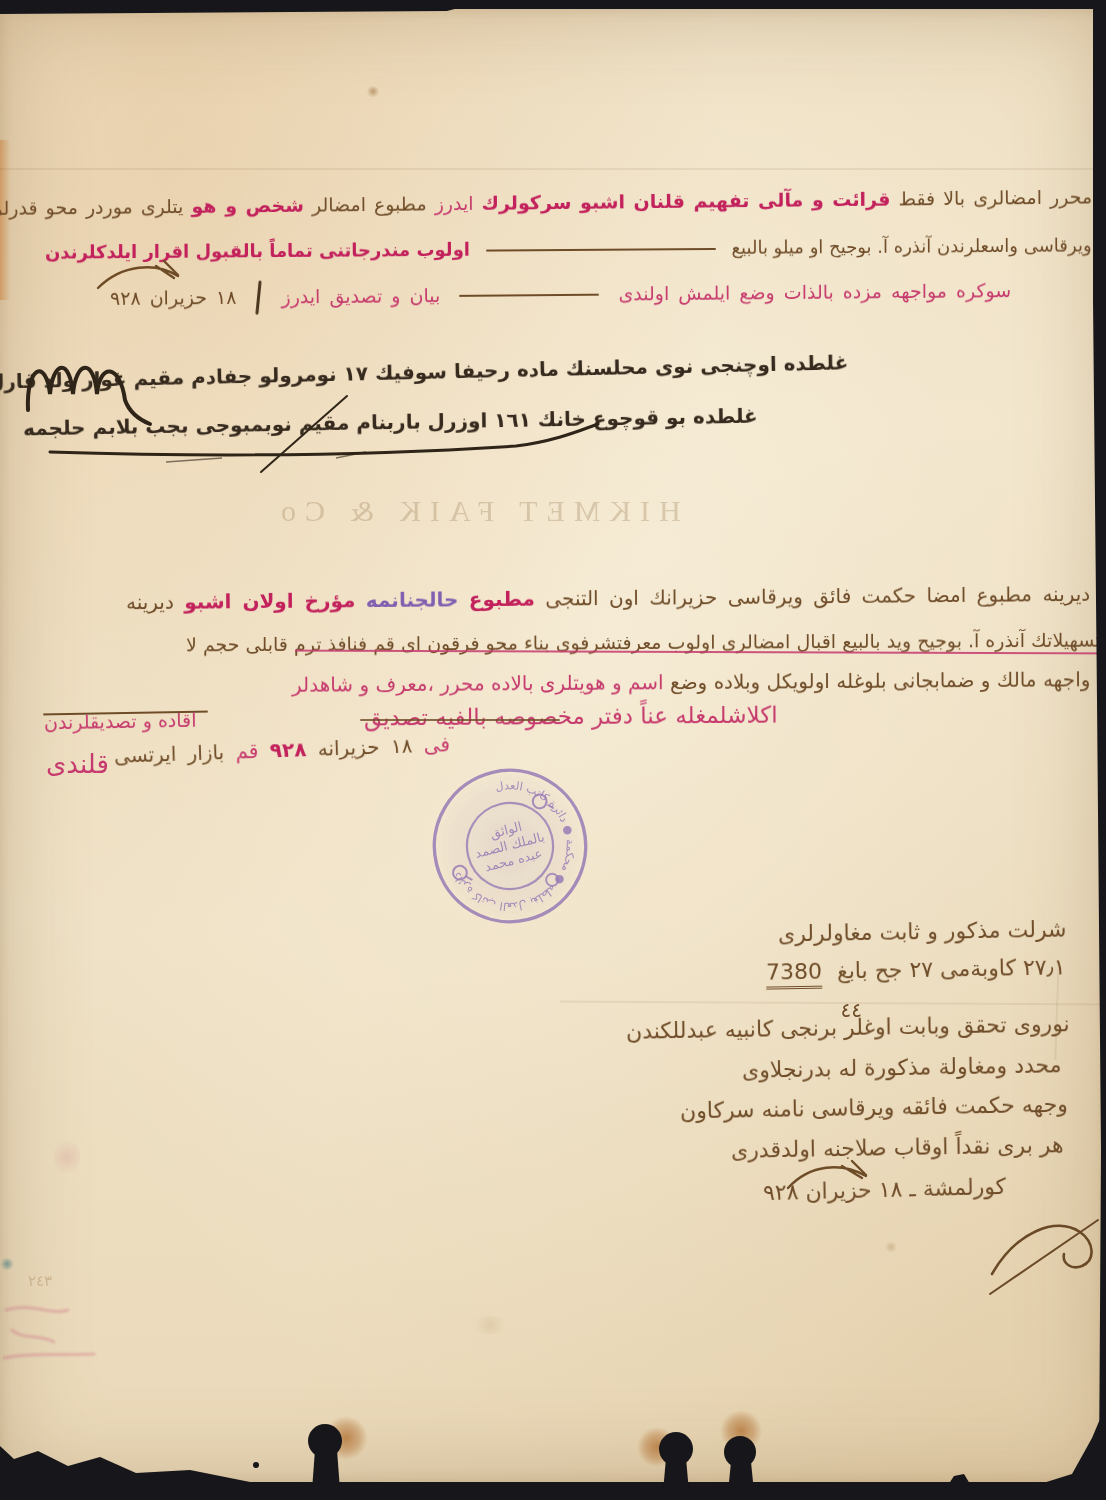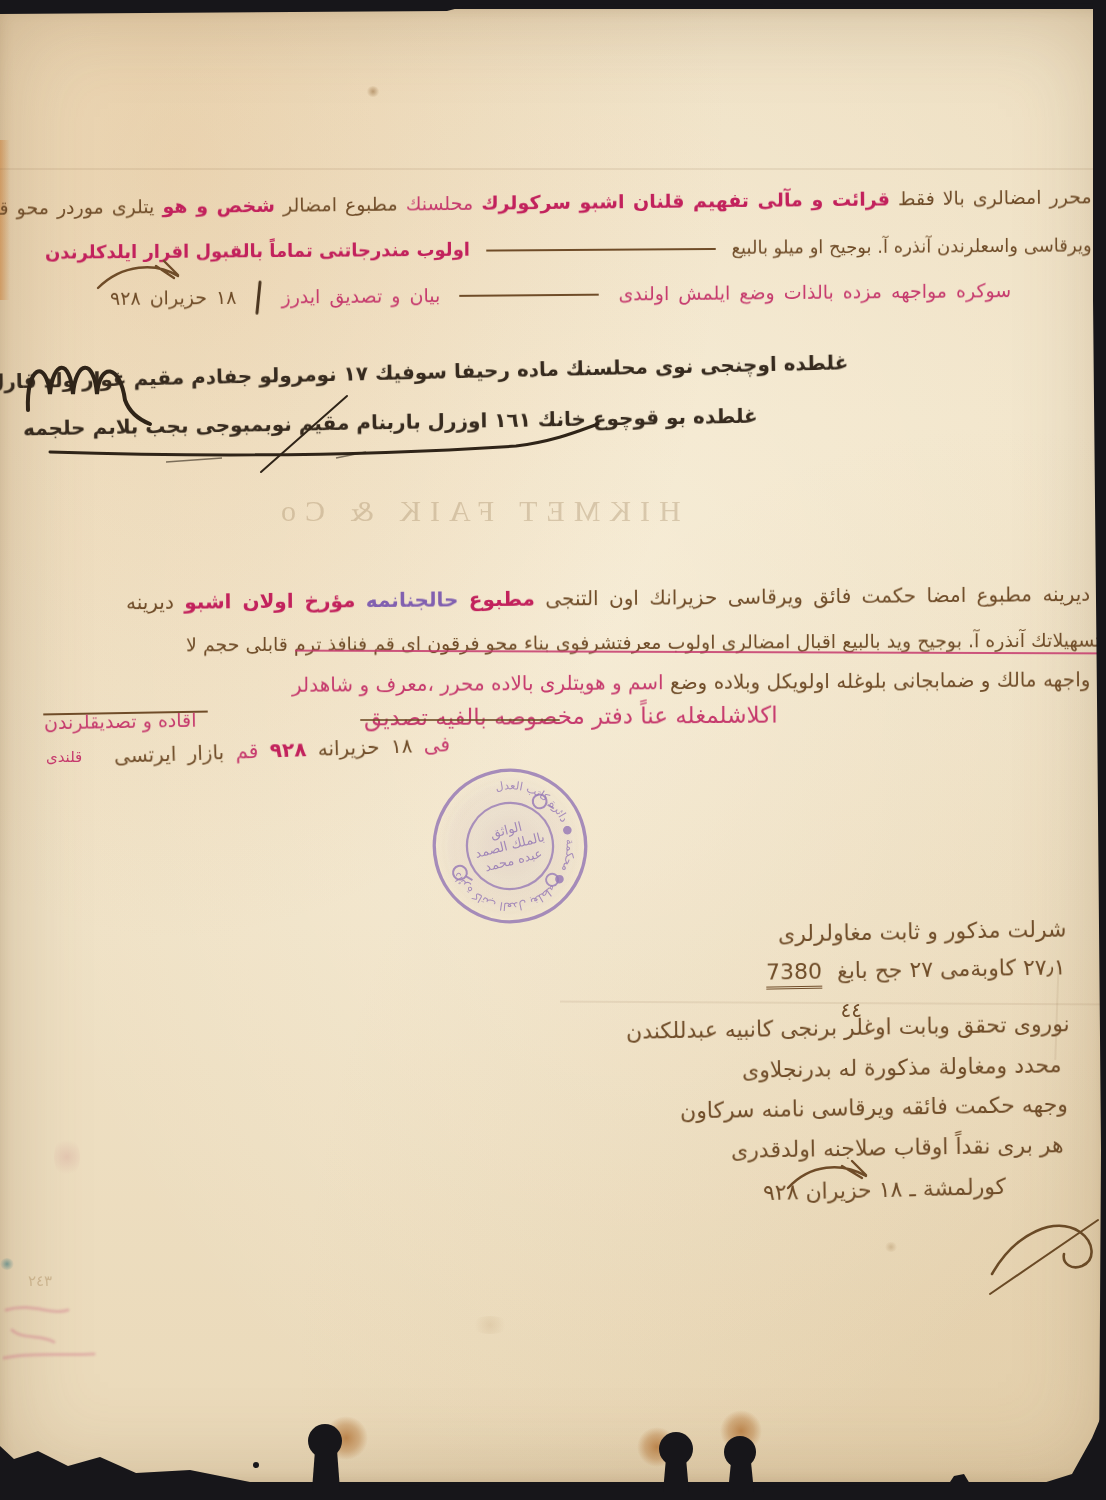--- a/index.html
+++ b/index.html
@@ -53,21 +53,21 @@
   <div class="stain" style="left:0;top:1258px;width:14px;height:12px;background:radial-gradient(circle,rgba(40,112,122,.55),transparent 75%);"></div>
   <div class="crease" style="left:0;top:168px;width:1106px;height:2px;"></div>
   <div class="crease" style="left:560px;top:1002px;width:546px;height:2px;transform:rotate(.3deg);"></div>
   <div class="crease" style="left:1056px;top:960px;width:2px;height:100px;transform:rotate(2deg);"></div>
 
   <div class="ghosttxt" style="left:272px;top:494px;">HIKMET FAIK &amp; Co</div>
 
   <div class="hand" style="right:14px;top:192px;font-size:19px;transform:rotate(-.6deg);word-spacing:2px;">
     <span class="ink-brown">محرر امضالرى بالا فقط</span>
     <span class="ink-pink-b">قرائت و مآلى تفهيم قلنان اشبو سركولرك</span>
-    <span class="ink-pink">محلسنك</span>
+    <span class="ink-pink">ايدرز</span>
     <span class="ink-brown">مطبوع امضالر</span>
     <span class="ink-pink-b">شخص و هو</span>
     <span class="ink-brown">يتلرى موردر محو قدرلرى مقمان حالجنانمه</span>
   </div>
 
   <div class="hand" style="right:14px;top:238px;font-size:18px;transform:rotate(-.4deg);">
     <span class="ink-brown">ويرقاسى واسعلرندن آنذره آ. بوجيح او ميلو بالبيع</span>
     <span class="dash" style="width:230px;"></span>
     <span class="ink-pink-b">اولوب مندرجاتنى تماماً بالقبول اقرار ايلدكلرندن</span>
   </div>
@@ -114,21 +114,21 @@
   <div class="hand" style="right:16px;top:670px;font-size:20px;transform:rotate(-.4deg);">
     <span class="ink-brown">واجهه مالك و ضمابجانى بلوغله اولويكل وبلاده وضع</span>
     <span class="ink-pink">اسم و هويتلرى بالاده محرر ،معرف و شاهدلر</span>
   </div>
 
   <div class="hand ink-pink" style="right:328px;top:702px;font-size:23px;transform:rotate(-.4deg);">اكلاشلمغله عناً دفتر مخصوصه بالفيه تصديق</div>
   <div class="rule-brown" style="left:360px;top:719px;width:200px;opacity:.8;"></div>
   <div class="rule-brown" style="left:43px;top:712px;width:165px;transform:rotate(-1deg);"></div>
 
   <div class="hand ink-pink" style="left:44px;top:710px;font-size:19px;transform:rotate(-1deg);">اقاده و تصديقلرندن</div>
-  <div class="hand ink-pink" style="left:46px;top:748px;font-size:15px;">قلندى</div>
+  <div class="hand ink-pink" style="left:46px;top:748px;font-size:26px;">قلندى</div>
 
   <div class="hand" style="right:656px;top:738px;font-size:20px;transform:rotate(-2deg);word-spacing:5px;">
     <span class="ink-pink">فى</span>
     <span class="ink-brown">١٨ حزيرانه</span>
     <span class="ink-pink-b">٩٢٨</span>
     <span class="ink-pink">قم</span>
     <span class="ink-brown">بازار ايرتسى</span>
   </div>
 
   <div class="stampbox">

